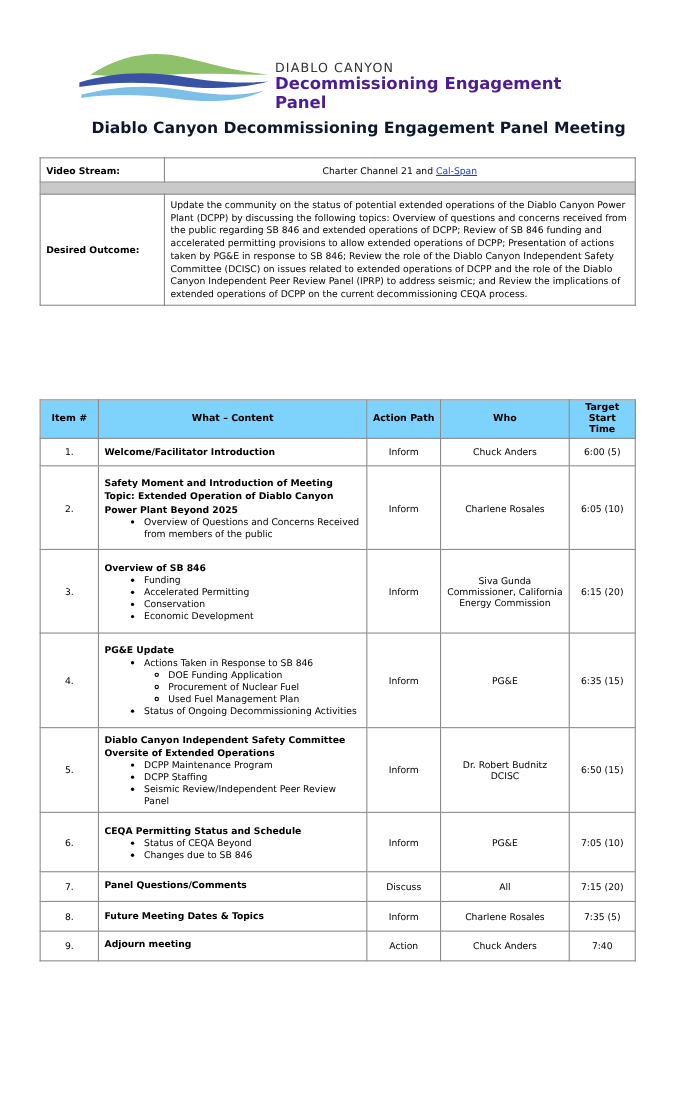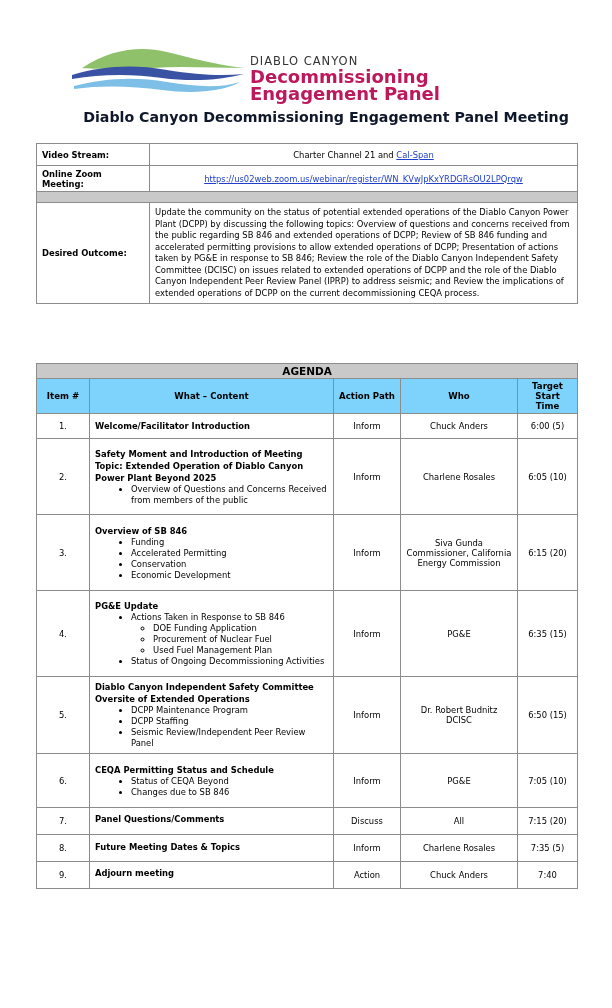--- a/index.html
+++ b/index.html
@@ -1,21 +1,21 @@
 <!DOCTYPE html>
 <html><head>
 <meta charset="utf-8">
 <style>
   html, body { margin:0; padding:0; background:#ffffff; }
   body { width:612px; height:1008px; position:relative; font-family:"DejaVu Sans", sans-serif; color:#000; overflow:hidden; }
   .logo { position:absolute; left:72px; top:46px; width:470px; height:50px; }
   .logo svg { position:absolute; left:0; top:0; }
   .logo-text { position:absolute; left:178px; top:9px; }
   .logo-line1 { font-size:11.5px; letter-spacing:1px; color:#333; line-height:13px; }
-  .logo-line2 { font-size:18px; font-weight:bold; color:#be185d; line-height:17px; }
+  .logo-line2 { font-size:15px; font-weight:bold; color:#4c1d95; line-height:17px; }
   .title { position:absolute; left:0; width:612px; top:109px; text-align:center; font-size:14.2px; font-weight:bold; color:#0f172a; padding-left:40px; box-sizing:border-box; }
   table { border-collapse:collapse; position:absolute; left:36px; width:541px; font-size:8.4px; table-layout:fixed; }
   td, th { border:1px solid #8c8c8c; padding:2px 5px; vertical-align:middle; }
   .lbl { font-weight:bold; text-align:left; }
   .ctr { text-align:center; }
   .gray { background:#c9c9c9; }
   a.link { color:#1f3ec9; text-decoration:underline; }
   .agenda-head { font-weight:bold; font-size:10.5px; text-align:center; background:#c9c9c9; padding:1px; }
   .colhead th { background:#7dd3fc; font-weight:bold; font-size:8.6px; }
   .ititle { font-weight:bold; line-height:12px; }
@@ -46,46 +46,39 @@
       <col style="width:113px">
       <col style="width:186px">
       <col style="width:66px">
       <col style="width:176px">
     </colgroup>
   <tbody>
   <tr style="height:22px;margin-left:24px;">
     <td class="lbl">Video Stream:</td>
     <td class="ctr" colspan="3"><span>Charter Channel 21 and </span><a class="link" href="#">Cal-Span</a></td>
   </tr>
-  <tr style="height:26px;">
-    <td class="lbl">Online Zoom Meeting:</td>
-    <td class="ctr" colspan="3"><a class="link" href="#">https://us02web.zoom.us/webinar/register/WN_KVwJpKxYRDGRsOU2LPQrqw</a></td>
-  </tr>
   <tr style="height:11px;">
         <td class="gray" colspan="4"></td>
       </tr>
   <tr style="height:101px;">
     <td class="lbl">Desired Outcome:</td>
     <td class="outcome" colspan="3">Update the community on the status of potential extended operations of the Diablo Canyon Power Plant (DCPP) by discussing the following topics: Overview of questions and concerns received from the public regarding SB 846 and extended operations of DCPP; Review of SB 846 funding and accelerated permitting provisions to allow extended operations of DCPP; Presentation of actions taken by PG&amp;E in response to SB 846; Review the role of the Diablo Canyon Independent Safety Committee (DCISC) on issues related to extended operations of DCPP and the role of the Diablo Canyon Independent Peer Review Panel (IPRP) to address seismic; and Review the implications of extended operations of DCPP on the current decommissioning CEQA process.</td>
   </tr>
 </tbody>
   </table>
 
 <table style="top:363px;">
   <colgroup>
       <col style="width:53px">
       <col style="width:244px">
       <col style="width:67px">
       <col style="width:117px">
       <col style="width:60px">
     </colgroup>
   <tbody>
-      <tr style="height:12px;">
-        <td class="agenda-head" colspan="5">AGENDA</td>
-      </tr>
   <tr class="colhead" style="height:22px;">
     <th>Item #</th>
     <th>What – Content</th>
     <th>Action Path</th>
     <th>Who</th>
     <th>Target Start Time</th>
   </tr>
   <tr style="height:25px;">
     <td class="ctr">1.</td>
     <td class="ititle">Welcome/Facilitator Introduction</td>

